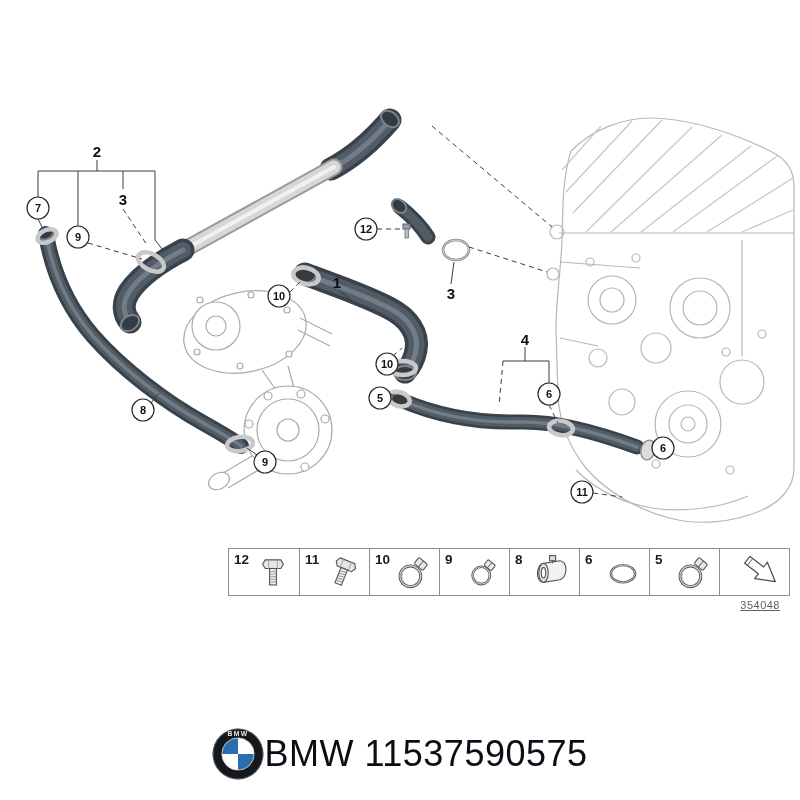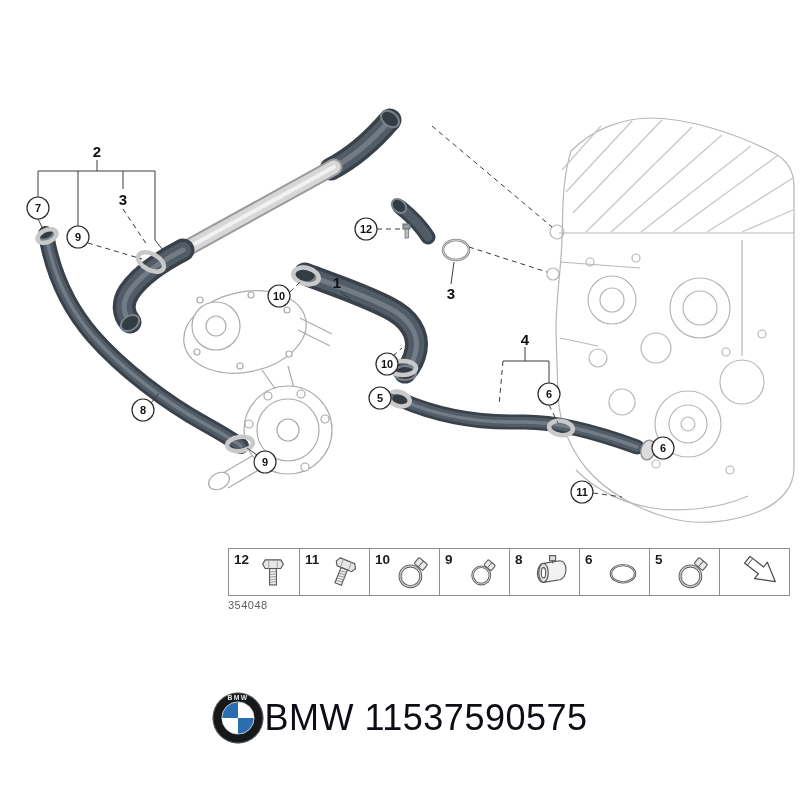--- a/index.html
+++ b/index.html
@@ -24,24 +24,24 @@
   .callout-circle { fill:#fff; stroke:#2a2a2a; stroke-width:1.2; }
   .callout-text { font-size:11px; font-weight:bold; fill:#111; text-anchor:middle; }
   .callout-text.plain { font-size:15px; }
 
   
   .legend { position:absolute; left:228px; top:548px; display:flex; border:1px solid #8f8f8f; background:#fff; }
   .legend-cell { width:70px; height:46px; border-left:1px solid #8f8f8f; position:relative; background:#fff; }
   .legend-cell:first-child { border-left:none; }
   .legend-num { position:absolute; left:5px; top:3px; font-size:13.5px; font-weight:bold; color:#1c1c1c; }
   .legend-icon { position:absolute; right:1px; top:4px; width:50px; height:38px; }
-  .diagram-number { position:absolute; left:228px; top:599px; width:560px; padding-right:8px; font-size:11px; color:#5f5f5f; letter-spacing:.5px; }
+  .diagram-number { position:absolute; left:228px; top:599px; width:560px; text-align:right; padding-right:8px; font-size:11px; color:#5f5f5f; letter-spacing:.5px;text-decoration:underline; }
 
   
-  .part-id { position:absolute; left:0; top:692px; width:800px; display:flex; align-items:center; justify-content:center; gap:0; }
+  .part-id { position:absolute; left:0; top:728px; width:800px; display:flex; align-items:center; justify-content:center; gap:0; }
   .bmw-logo { width:52px; height:52px; }
   .part-text { font-size:36px; color:#0c0c14; letter-spacing:.5px; white-space:nowrap; }
 </style>
 </head>
 <body>
 
 <div class="page">
 
   <svg class="diagram-svg" viewBox="0 0 800 620">
     <defs>

